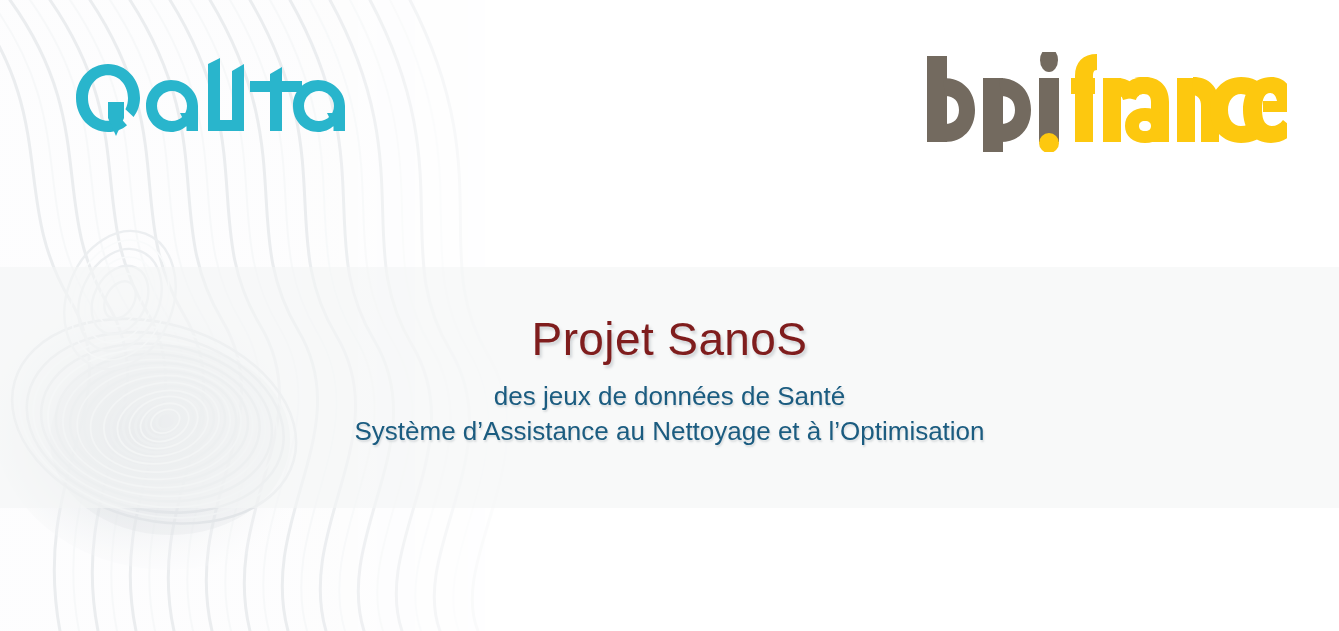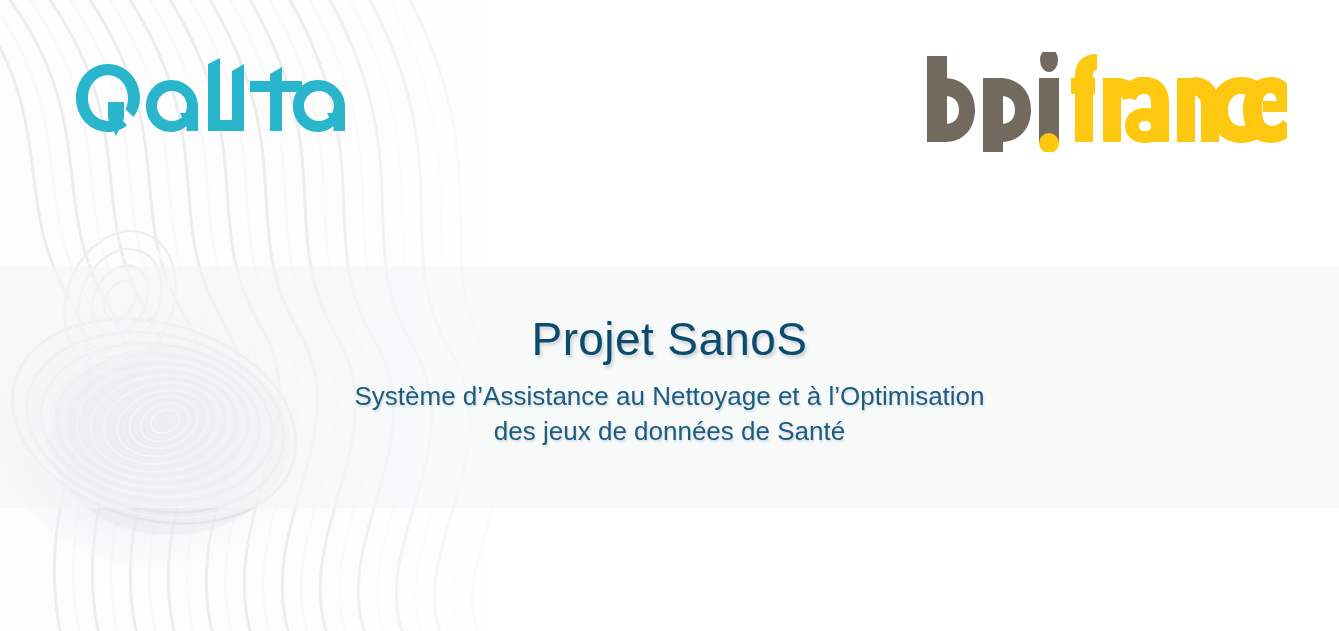--- a/index.html
+++ b/index.html
@@ -72,21 +72,21 @@
     top: 315px;
     width: 1339px;
     text-align: center;
   }
   .slide-title {
     margin: 0;
     font-family: "Liberation Sans", sans-serif;
     font-size: 46px;
     font-weight: 400;
     letter-spacing: 0.4px;
-    color: #0c4a6e;
+    color: #7f1d1d;
     text-shadow: 2px 3px 3px rgba(120, 130, 140, 0.30);
     line-height: 1.08;
   }
   .slide-subtitle {
     margin: 14px 0 0 0;
     font-family: "Liberation Sans", sans-serif;
     font-size: 26px;
     font-weight: 400;
     color: #1b5c80;
     text-shadow: 1px 2px 2px rgba(120, 130, 140, 0.26);
@@ -303,18 +303,18 @@
                  C 339 69 343 74 349 74 C 353 74 357 72 360 68 L 372 78
                  C 366 87 358 91 348 91 C 330 91 320 77 320 58
                  C 320 39 331 25 348 25 Z"></path>
       </g>
     </svg>
   </div>
 
   <div class="title-block">
     <h1 class="slide-title">Projet SanoS</h1>
     <p class="slide-subtitle">
+      <span class="subtitle-line">des jeux de données de Santé</span>
       <span class="subtitle-line">Système d’Assistance au Nettoyage et à l’Optimisation</span>
-      <span class="subtitle-line">des jeux de données de Santé</span>
     </p>
   </div>
 
 </div>
 
 </body></html>

